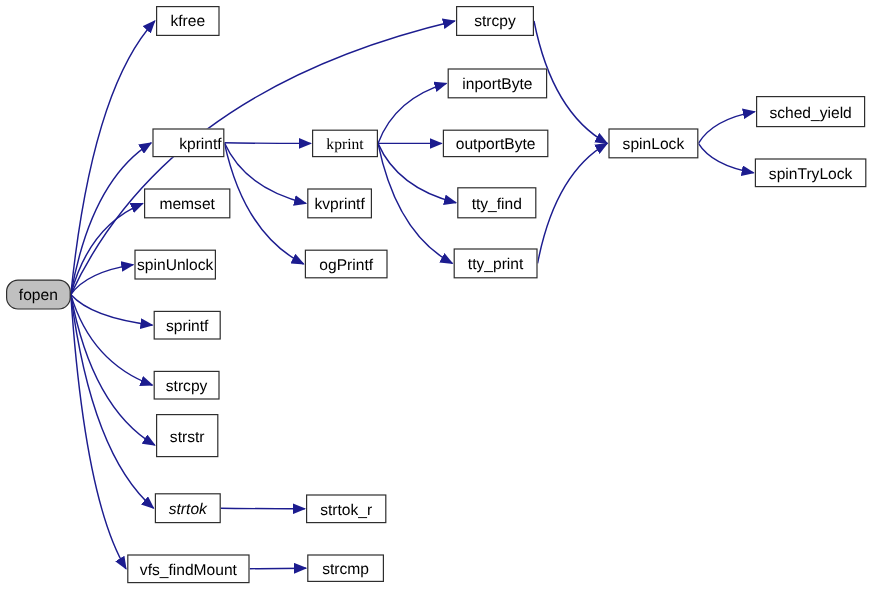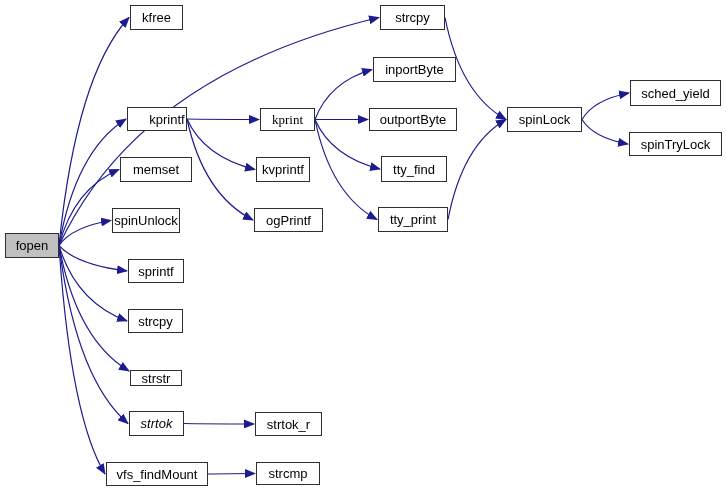--- a/index.html
+++ b/index.html
@@ -8,21 +8,21 @@
     font-family:"Liberation Sans",sans-serif;overflow:hidden;
   }
   .edge-layer{position:absolute;left:0;top:0;width:727px;height:493px;}
   .edge{fill:none;stroke:#1c1c8f;stroke-width:1.2;}
   .node{
     position:absolute;box-sizing:border-box;
     border:1px solid #2e2e2e;background:#ffffff;color:#000000;
     display:flex;align-items:center;justify-content:center;
     font-size:13px;line-height:1;white-space:nowrap;cursor:pointer;
   }
-  .node.root{background:#c0c0c0;}
+  .node.root{background:#c0c0c0;border-radius:10px;}
 </style>
 </head>
 <body>
 
 <div class="canvas">
   <svg class="edge-layer" width="727" height="493" viewBox="0 0 727 493" xmlns="http://www.w3.org/2000/svg">
     <defs>
       <marker id="arrowhead" markerUnits="userSpaceOnUse" markerWidth="11" markerHeight="9" refX="10" refY="4.5" orient="auto">
         <path d="M0,0 L11,4.5 L0,9 z" fill="#1c1c8f"></path>
       </marker>
@@ -65,19 +65,19 @@
       <div class="node" style="left: 507px; top: 107px; width: 75px; height: 25px;">spinLock</div>
       <div class="node" style="left: 629px; top: 132px; width: 93px; height: 24px;">spinTryLock</div>
       <div class="node" style="left: 120px; top: 157px; width: 72px; height: 25px;">memset</div>
       <div class="node" style="left: 256px; top: 157px; width: 54px; height: 25px;">kvprintf</div>
       <div class="node" style="left: 381px; top: 156px; width: 66px; height: 26px;">tty_find</div>
       <div class="node" style="left: 112px; top: 208px; width: 68px; height: 25px;">spinUnlock</div>
       <div class="node" style="left: 254px; top: 208px; width: 69px; height: 24px;">ogPrintf</div>
       <div class="node" style="left: 378px; top: 207px; width: 70px; height: 25px;">tty_print</div>
       <div class="node" style="left: 128px; top: 259px; width: 56px; height: 24px;">sprintf</div>
       <div class="node" style="left: 128px; top: 309px; width: 55px; height: 24px;">strcpy</div>
-      <div class="node" style="left: 130px; top: 370px; width: 52px; height: 16px;">strstr</div>
+      <div class="node" style="left: 130px; top: 345px; width: 52px; height: 36px;">strstr</div>
       <div class="node" style="left: 129px; top: 411px; width: 55px; height: 25px; font-style: italic;">strtok</div>
       <div class="node" style="left: 255px; top: 412px; width: 67px; height: 24px;">strtok_r</div>
       <div class="node" style="left: 106px; top: 462px; width: 102px; height: 24px;">vfs_findMount</div>
       <div class="node" style="left: 256px; top: 462px; width: 64px; height: 23px;">strcmp</div>
     </div>
 </div>
 
 </body></html>

